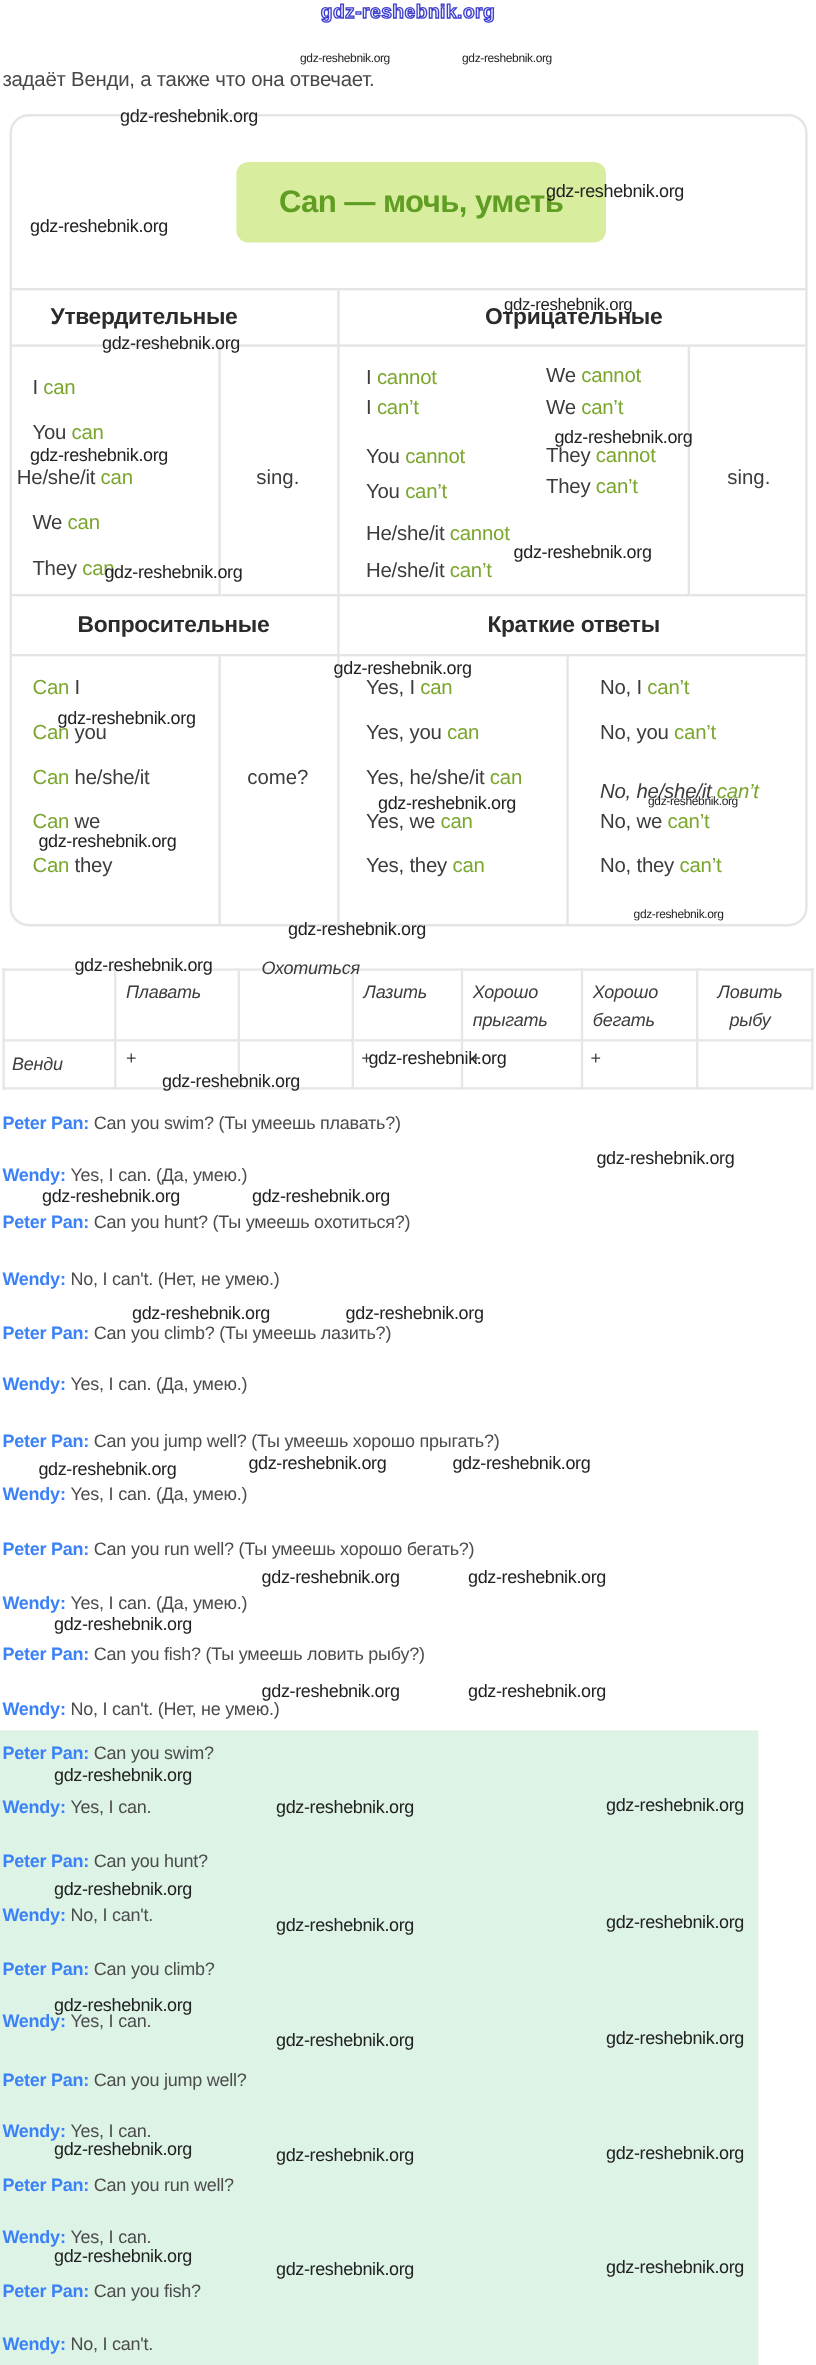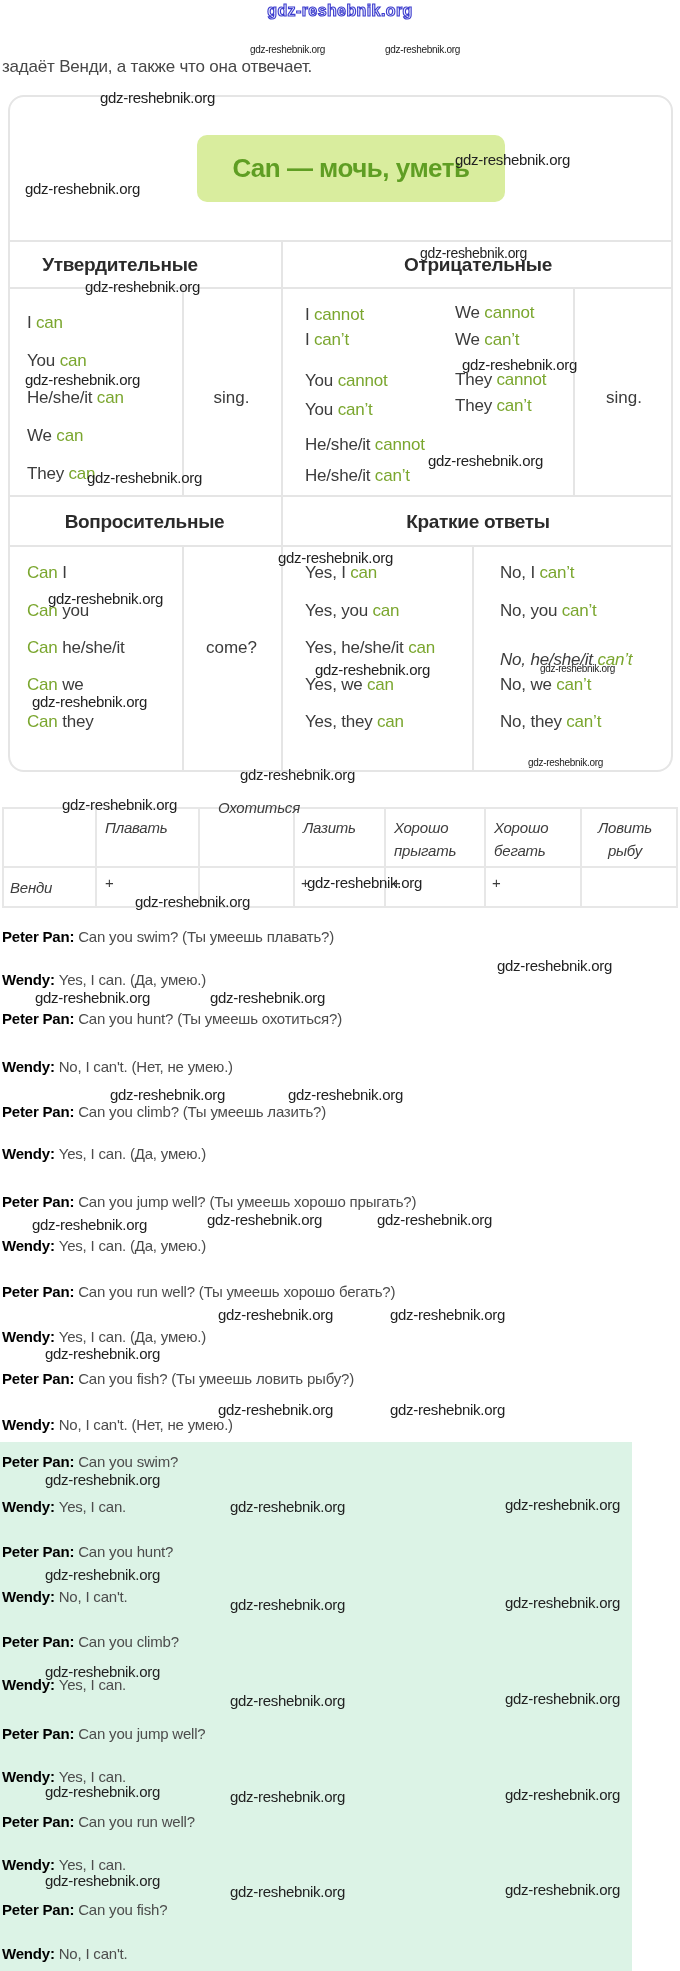--- a/index.html
+++ b/index.html
@@ -25,21 +25,21 @@
   .cellline{position:absolute;font-size:17px;white-space:nowrap;letter-spacing:-0.2px;}
   .dk{color:#3c3c3c;}
   .gr{color:#7aa62e;}
   .marker{position:absolute;text-align:center;font-size:17px;color:#3c3c3c;}
   
   .sk-h{position:absolute;font-style:italic;font-size:15px;color:#3d3d3d;white-space:normal;line-height:1.55;letter-spacing:-0.2px;}
   .sk-v{position:absolute;font-size:15px;color:#3c3c3c;}
   .tline{position:absolute;background:#e7e7e7;}
   
   .dlg{position:absolute;left:2px;font-size:15px;color:#4c4c4c;white-space:nowrap;letter-spacing:-0.2px;}
-  .dlg b{color:#000000;margin-right:4px;letter-spacing:-0.2px;}
+  .dlg b{color:#3b82f6;margin-right:4px;letter-spacing:-0.2px;}
   #greenbg{position:absolute;left:0;top:1442px;width:632px;height:529px;background:#dcf3e6;}
 </style>
 </head>
 <body>
 
 <div id="page">
 
   <div id="wm-blue">gdz-reshebnik.org</div>
 
   <div class="abs intro" style="left:2px;top:57px;">задаёт Венди, а также что она отвечает.</div>
@@ -58,21 +58,21 @@
   <div class="line" style="left:182px;top:547px;width:2px;height:223px;"></div>
   <div class="line" style="left:472px;top:547px;width:2px;height:223px;"></div>
 
   <div class="thead" style="left:8px;top:254px;width:224px;">Утвердительные</div>
   <div class="thead" style="left:281px;top:254px;width:394px;">Отрицательные</div>
   <div class="thead" style="left:8px;top:511px;width:273px;">Вопросительные</div>
   <div class="thead" style="left:281px;top:511px;width:394px;">Краткие ответы</div>
 
   <div class="cellline" style="left:27px;top:313px;"><span class="dk">I</span> <span class="gr">can</span></div>
   <div class="cellline" style="left:27px;top:351px;"><span class="dk">You</span> <span class="gr">can</span></div>
-  <div class="cellline" style="left:27px;top:388px;"><span class="dk">He/she/it</span> <span class="gr">can</span></div>
+  <div class="cellline" style="left:14px;top:388px;"><span class="dk">He/she/it</span> <span class="gr">can</span></div>
   <div class="cellline" style="left:27px;top:426px;"><span class="dk">We</span> <span class="gr">can</span></div>
   <div class="cellline" style="left:27px;top:464px;"><span class="dk">They</span> <span class="gr">can</span></div>
   <div class="marker" style="left:182px;top:388px;width:99px;">sing.</div>
 
   <div class="cellline" style="left:305px;top:305px;"><span class="dk">I</span> <span class="gr">cannot</span></div>
   <div class="cellline" style="left:305px;top:330px;"><span class="dk">I</span> <span class="gr">can’t</span></div>
   <div class="cellline" style="left:305px;top:371px;"><span class="dk">You</span> <span class="gr">cannot</span></div>
   <div class="cellline" style="left:305px;top:400px;"><span class="dk">You</span> <span class="gr">can’t</span></div>
   <div class="cellline" style="left:305px;top:435px;"><span class="dk">He/she/it</span> <span class="gr">cannot</span></div>
   <div class="cellline" style="left:305px;top:466px;"><span class="dk">He/she/it</span> <span class="gr">can’t</span></div>

